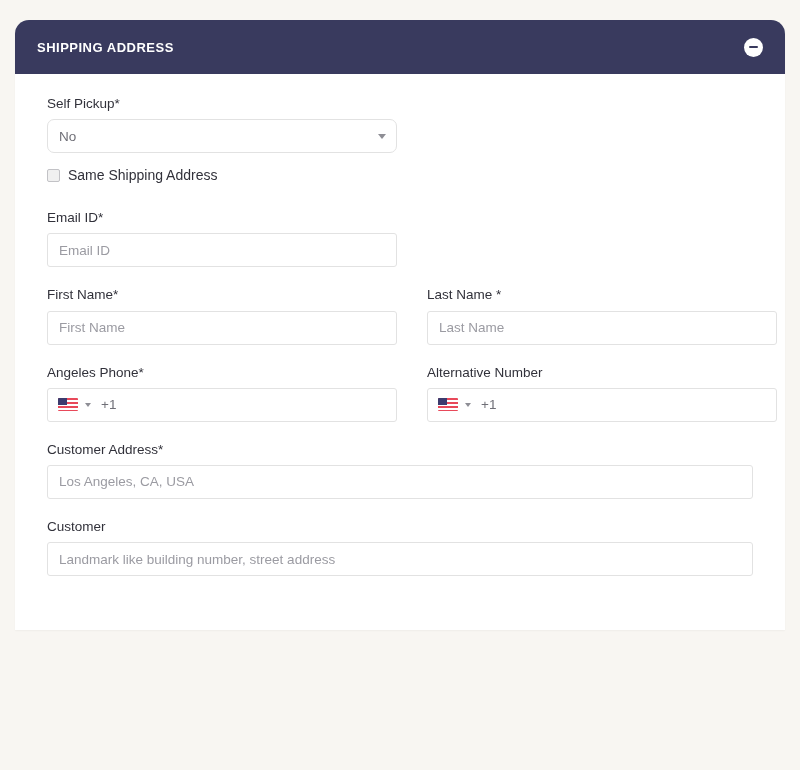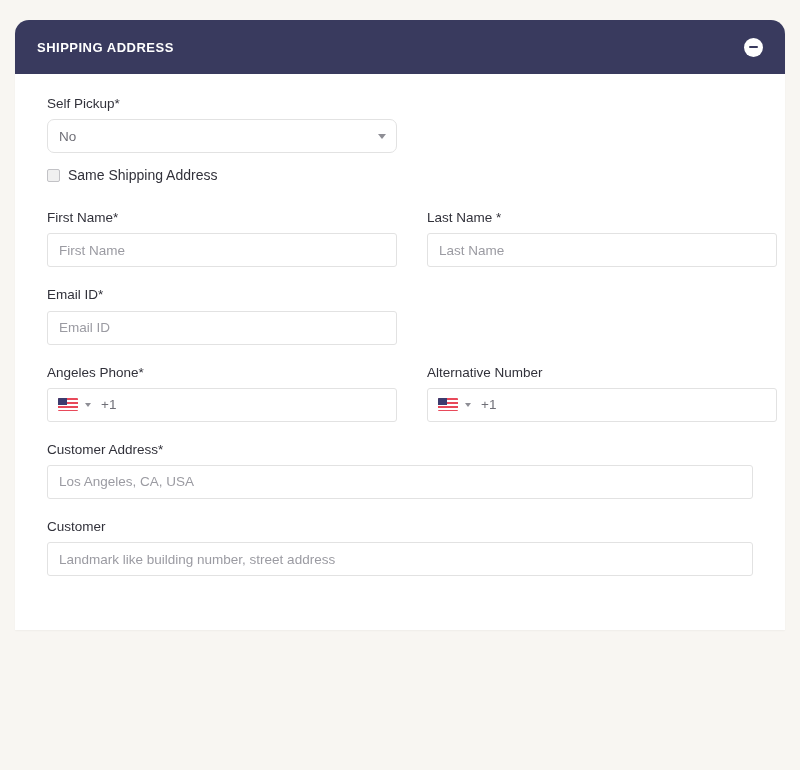--- a/index.html
+++ b/index.html
@@ -241,35 +241,35 @@
       <div class="col"></div>
     </div>
 
     <div class="checkbox-row">
       <span class="checkbox"></span>
       <span class="checkbox-label">Same Shipping Address</span>
     </div>
 
     <div class="row">
       <div class="col">
+        <label class="field-label"><span>Email ID</span><span class="req">*</span></label>
+        <input class="input" type="text" placeholder="Email ID" style="">
+      </div>
+      <div class="col"></div>
+    </div>
+
+    <div class="row">
+      <div class="col">
         <label class="field-label"><span>First Name</span><span class="req">*</span></label>
         <input class="input" type="text" placeholder="First Name" style="">
       </div>
       <div class="col">
         <label class="field-label"><span>Last Name </span><span class="req">*</span></label>
         <input class="input" type="text" placeholder="Last Name" style="">
       </div>
-    </div>
-
-    <div class="row">
-      <div class="col">
-        <label class="field-label"><span>Email ID</span><span class="req">*</span></label>
-        <input class="input" type="text" placeholder="Email ID" style="">
-      </div>
-      <div class="col"></div>
     </div>
 
     <div class="row">
       <div class="col">
         <label class="field-label"><span>Angeles Phone</span><span class="req">*</span></label>
         <div class="phone-wrap">
           <span class="flag">
             <span class="stripes"></span>
             <span class="canton"></span>
           </span>

